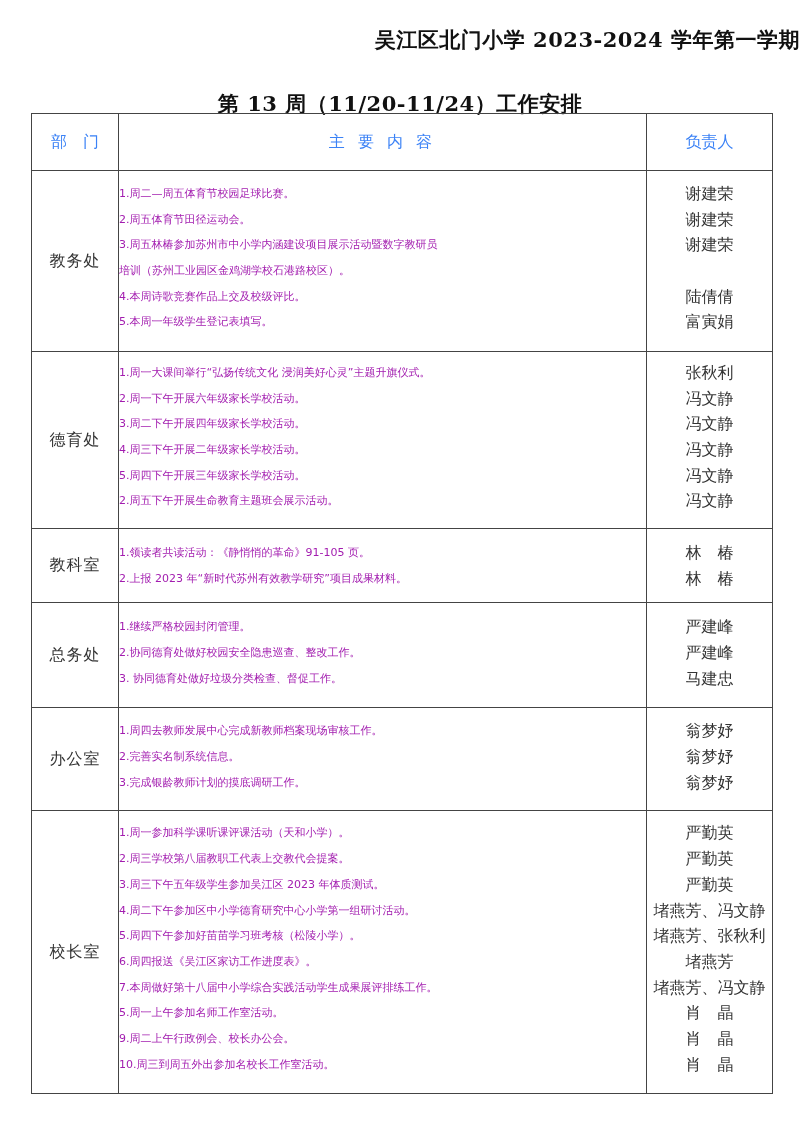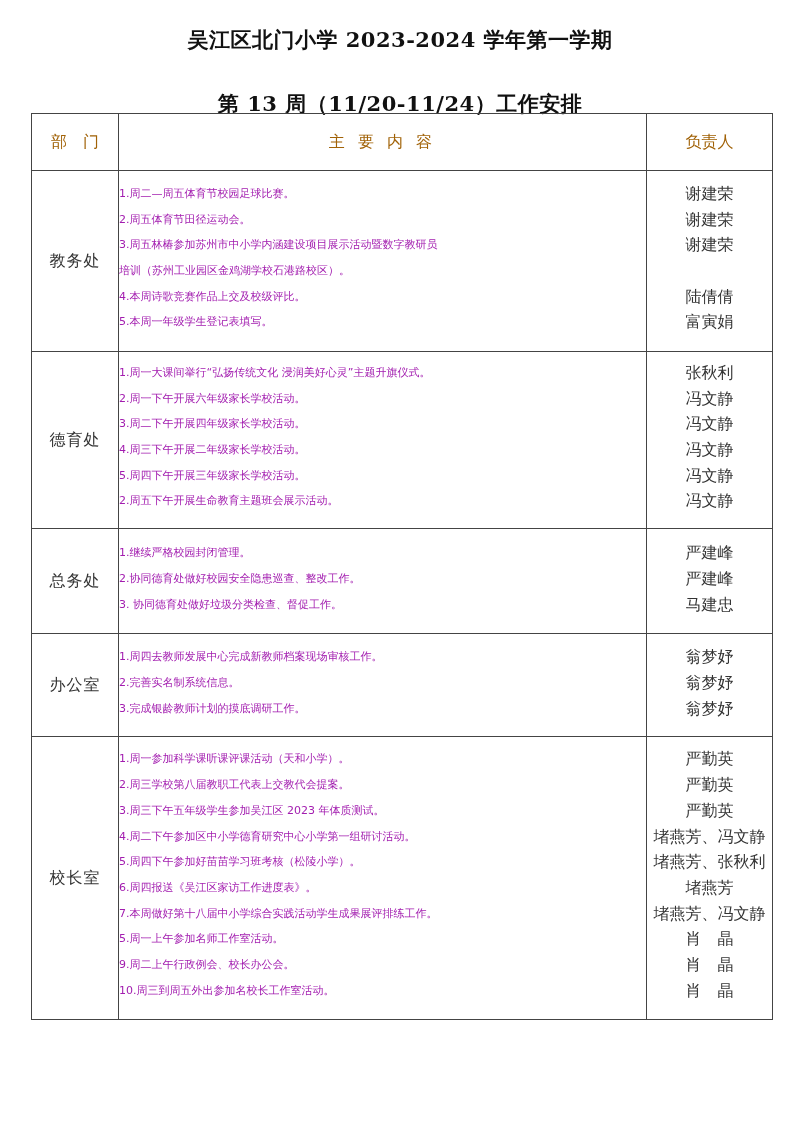--- a/index.html
+++ b/index.html
@@ -1,22 +1,22 @@
 <!DOCTYPE html>
 <html><head>
 <meta charset="utf-8">
 <style>
   html, body { margin: 0; padding: 0; background: #ffffff; }
   body { width: 800px; height: 1132px; position: relative; overflow: hidden; font-family: "DejaVu Serif", "Liberation Serif", serif; color: #222; }
   .title { position: absolute; left: 0; width: 800px; text-align: center; font-weight: bold; font-size: 21px; letter-spacing: 0.5px; color: #111; font-family: "DejaVu Serif", serif; }
-  .title.t1 { top: 26px; }
+  .title.t1 { top: 26px; text-align: right; }
   .title.t2 { top: 90px; }
   table.sched { position: absolute; left: 31px; top: 113px; width: 741px; border-collapse: collapse; table-layout: fixed; }
   table.sched td, table.sched th { border: 1.5px solid #444; padding: 0; vertical-align: middle; }
-  th { font-weight: normal; font-size: 16px; color: #a16207; height: 56px; }
+  th { font-weight: normal; font-size: 16px; color: #3b82f6; height: 56px; }
   col.c-dept { width: 87px; }
   col.c-content { width: 528px; }
   col.c-person { width: 126px; }
   td.dept { text-align: center; font-size: 16px; color: #333; letter-spacing: 1px; }
   td.content { padding: 0 0 0 4px; }
   td.person { text-align: center; }
   .line { font-size: 11px; line-height: 25.7px; white-space: nowrap; font-family: "DejaVu Sans", "Liberation Sans", sans-serif; color: #a21caf; }
   .pline { font-size: 16px; line-height: 25.7px; white-space: nowrap; color: #333; }
   .pad { padding-top: 6px; padding-bottom: 12px; }
   .spacer { height: 25.7px; }
@@ -83,20 +83,31 @@
           <div class="pline">张秋利</div>
           <div class="pline">冯文静</div>
           <div class="pline">冯文静</div>
           <div class="pline">冯文静</div>
           <div class="pline">冯文静</div>
           <div class="pline">冯文静</div>
         </div>
       </td>
     </tr>
 
+    <tr style="height:74px;">
+      <td class="dept">教科室</td>
+      <td class="content">
+        <div class="line">1.领读者共读活动：《静悄悄的革命》91-105 页。</div>
+        <div class="line">2.上报 2023 年“新时代苏州有效教学研究”项目成果材料。</div>
+      </td>
+      <td class="person">
+        <div class="pline">林　椿</div>
+        <div class="pline">林　椿</div>
+      </td>
+    </tr>
 
     <tr style="height:105px;">
       <td class="dept">总务处</td>
       <td class="content">
         <div class="pad" style="padding-bottom:10px;">
           <div class="line">1.继续严格校园封闭管理。</div>
           <div class="line">2.协同德育处做好校园安全隐患巡查、整改工作。</div>
           <div class="line">3. 协同德育处做好垃圾分类检查、督促工作。</div>
         </div>
       </td>

